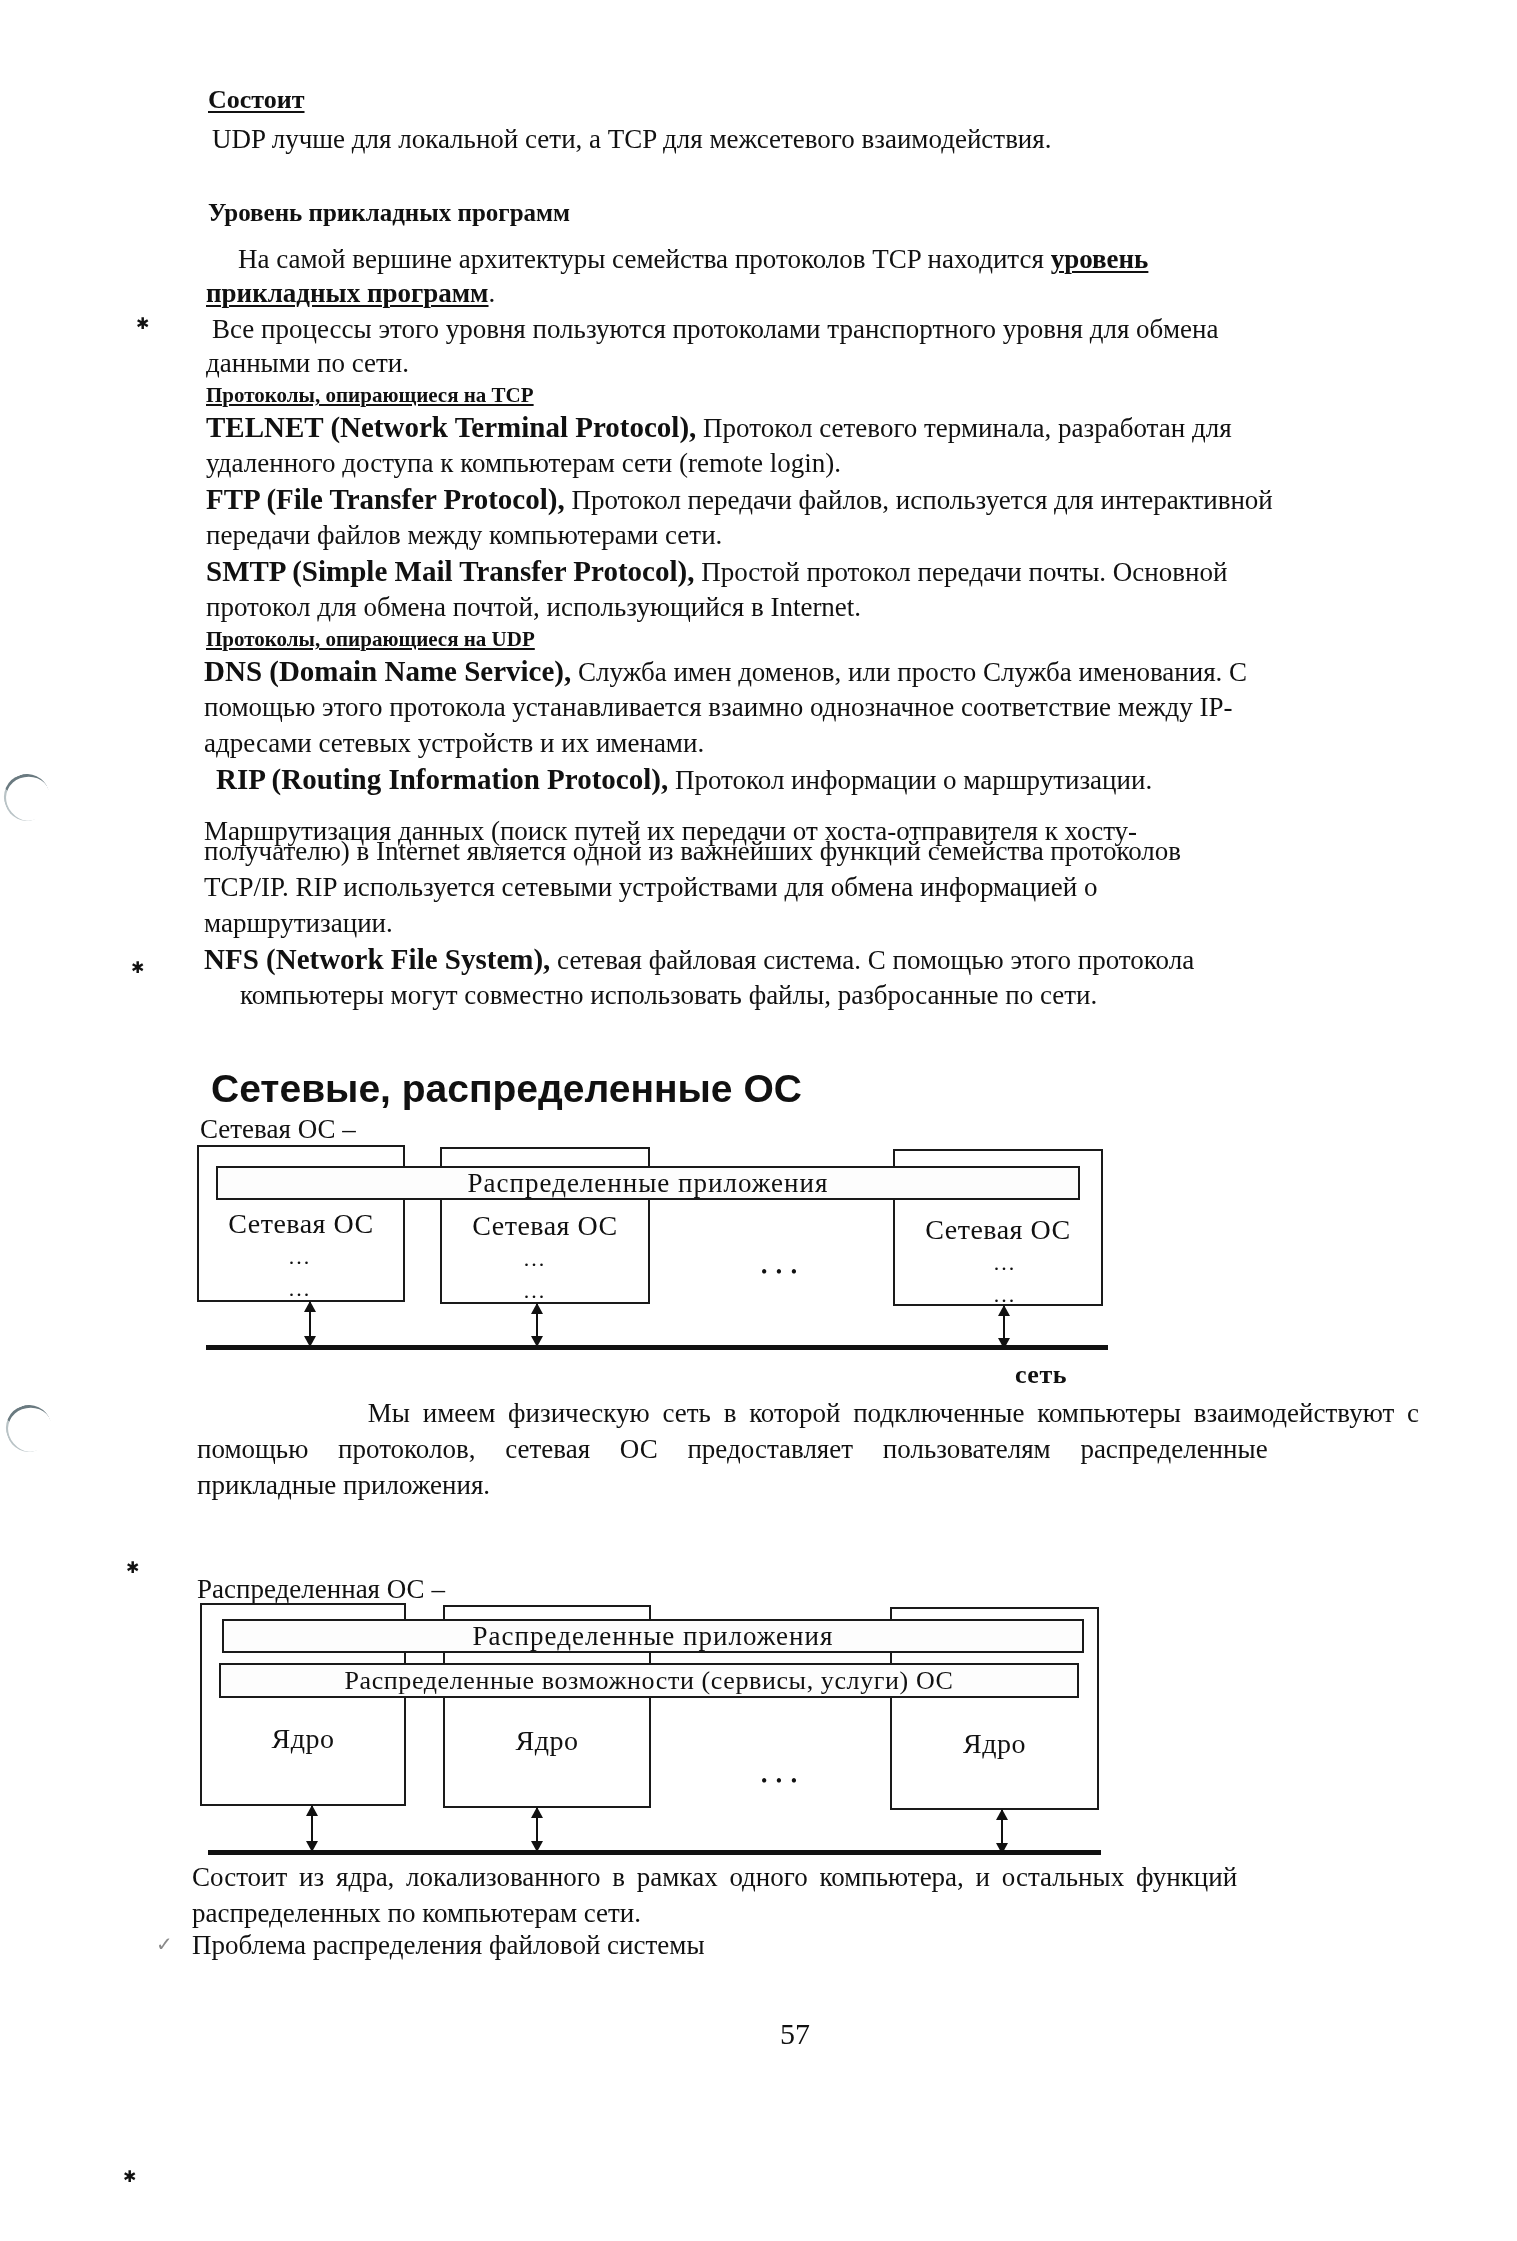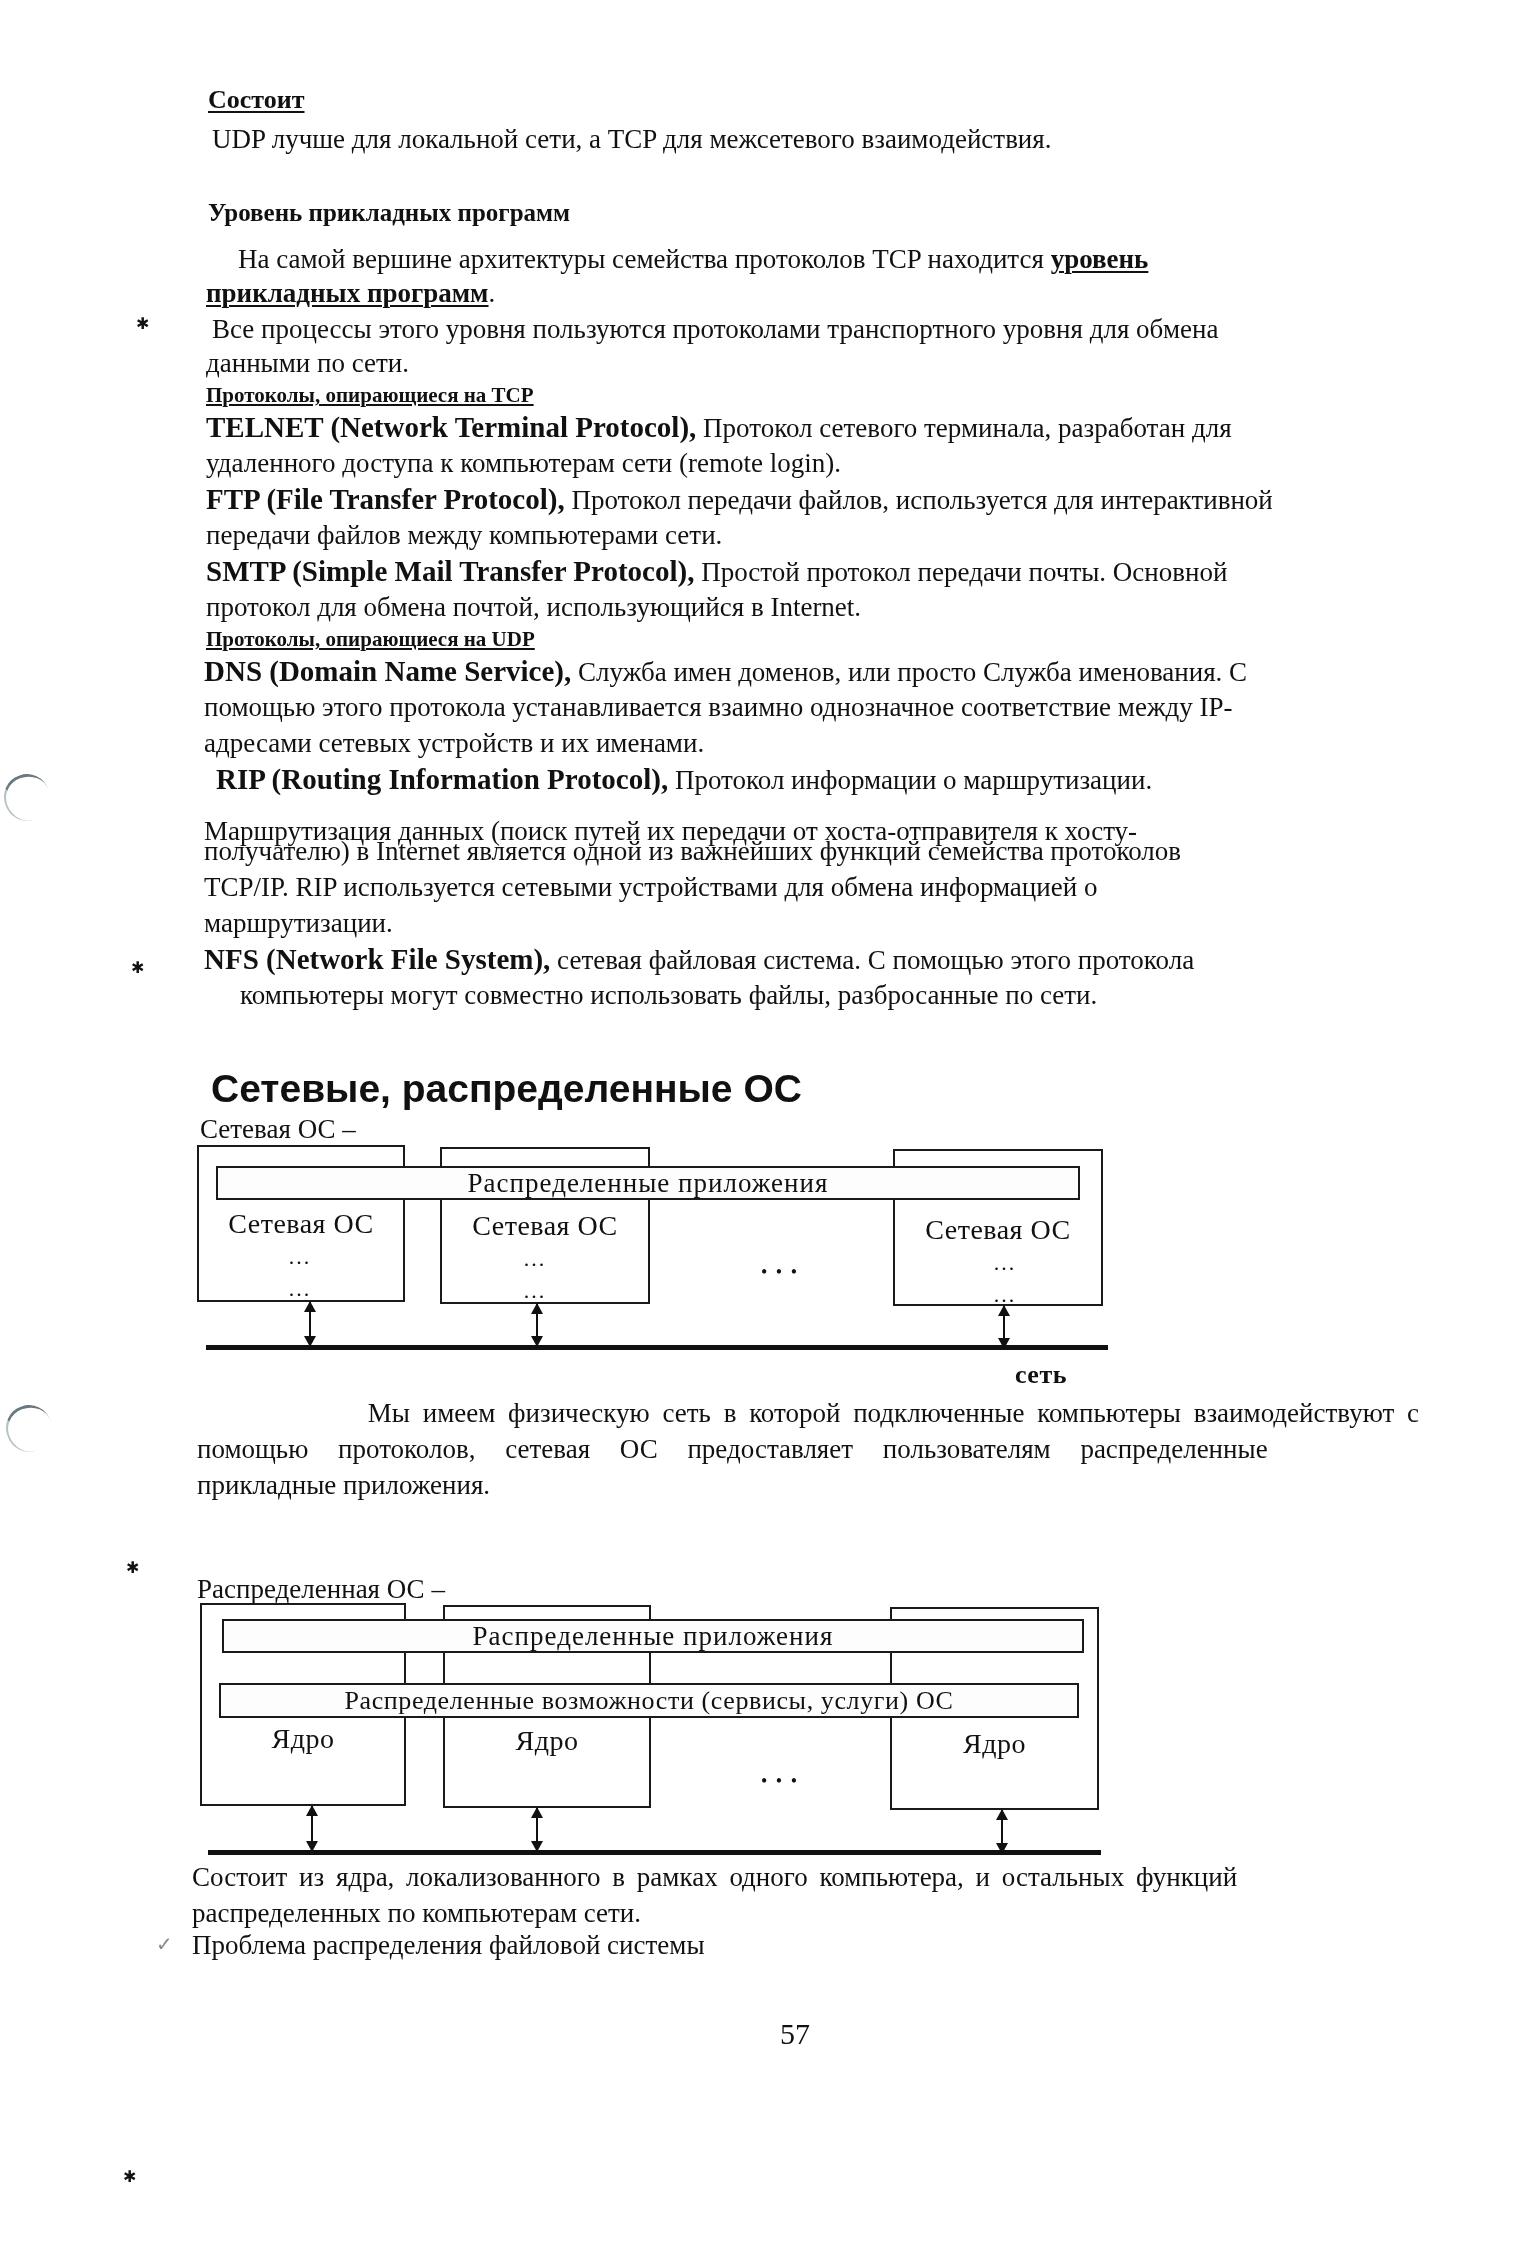--- a/index.html
+++ b/index.html
@@ -121,21 +121,21 @@
 <div class="line" style="top:1468px; left:197px;">прикладные приложения.</div>
 
 <div class="line" style="top:1572px; left:197px;">Распределенная ОС –</div>
 
 <div>
   <div class="box" style="left:200px; top:1603px; width:206px; height:203px;"></div>
   <div class="box" style="left:443px; top:1605px; width:208px; height:203px;"></div>
   <div class="box" style="left:890px; top:1607px; width:209px; height:203px;"></div>
 
   <div class="bar" style="left:222px; top:1619px; width:862px; height:34px; line-height:30px;">Распределенные приложения</div>
-  <div class="bar" style="left:219px; top:1663px; width:860px; height:35px; line-height:31px; font-size:26px; letter-spacing:0.6px;margin-top:20px;">Распределенные возможности (сервисы, услуги) ОС</div>
+  <div class="bar" style="left:219px; top:1663px; width:860px; height:35px; line-height:31px; font-size:26px; letter-spacing:0.6px;">Распределенные возможности (сервисы, услуги) ОС</div>
 
   <div class="node-label" style="left:202px; top:1723px; width:202px;">Ядро</div>
   <div class="node-label" style="left:445px; top:1725px; width:204px;">Ядро</div>
   <div class="node-label" style="left:892px; top:1728px; width:205px;">Ядро</div>
 
   <div class="dots" style="left:740px; top:1771px; width:80px; font-size:18px;">• • •</div>
 
   <div class="arrow" style="left:311px; top:1806px; height:45px;"></div>
   <div class="arrow" style="left:536px; top:1808px; height:43px;"></div>
   <div class="arrow" style="left:1001px; top:1810px; height:43px;"></div>

